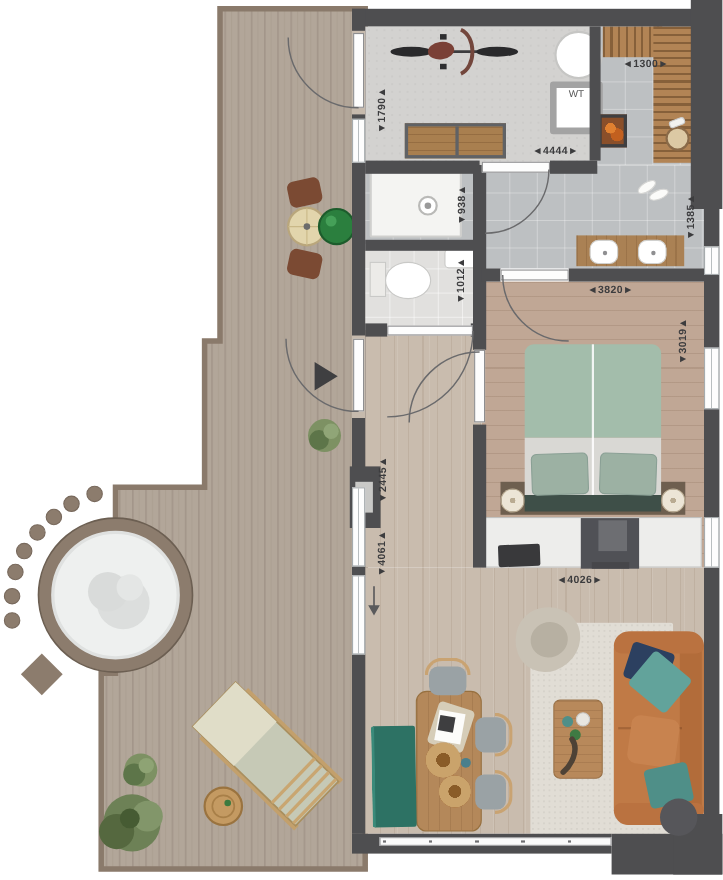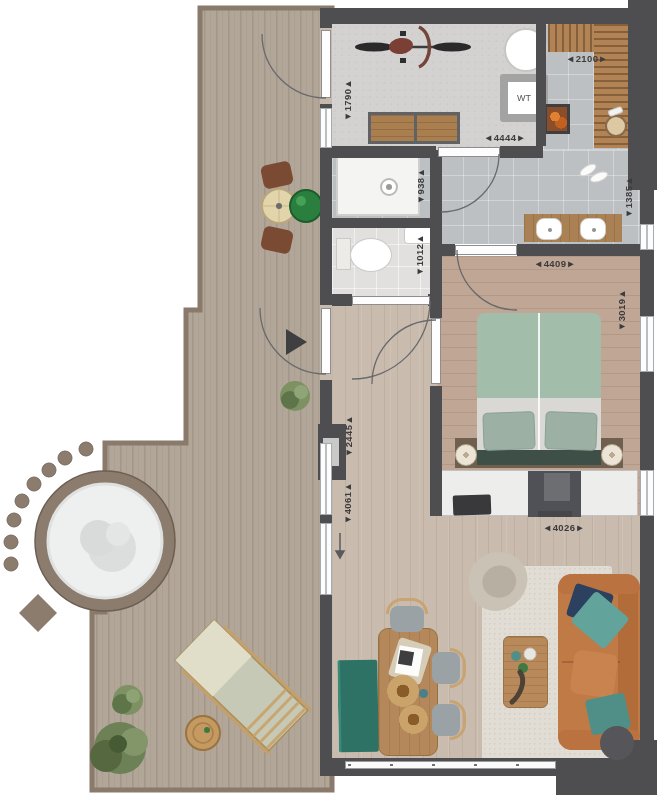--- a/index.html
+++ b/index.html
@@ -116,21 +116,21 @@
   <div class="abs concrete z2" style="left:332px;top:24px;width:211px;height:126px;"></div>
   <div class="abs tile z2" style="left:543px;top:24px;width:97px;height:126px;"></div>
   <div class="abs tile z2" style="left:438px;top:150px;width:202px;height:94px;"></div>
   <div class="abs tile z2" style="left:332px;top:150px;width:106px;height:72px;"></div>
   <div class="abs tile-light z2" style="left:332px;top:222px;width:106px;height:78px;"></div>
   <div class="abs wood-h z2" style="left:438px;top:256px;width:202px;height:260px;"></div>
   <div class="abs wood-v z2" style="left:332px;top:300px;width:106px;height:216px;"></div>
   <div class="abs wood-v z2" style="left:332px;top:516px;width:308px;height:242px;"></div>
 
   <div class="furn z3" style="left:504px;top:28px;width:44px;height:44px;background:#fff;border:2px solid #c6c6c4;border-radius:50%;"></div>
-  <div class="furn z3" style="left:500px;top:74px;width:48px;height:48px;background:#fff;border:8px solid #a3a3a3;border-radius:3px;display:flex;align-items:center;justify-content:center;">
+  <div class="furn z3" style="left:500px;top:74px;width:48px;height:48px;background:#fff;border:6px solid #a3a3a3;border-radius:3px;display:flex;justify-content:center;">
     <span style="font-size:9px;color:#555;font-weight:400;">WT</span>
   </div>
   <div class="furn z3" style="left:368px;top:112px;width:92px;height:32px;background:#a97f4f;border:3px solid #606265;background-image:repeating-linear-gradient(180deg,rgba(90,55,25,.25) 0 1px,transparent 1px 7px);">
     <div class="abs" style="left:43px;top:0;width:3px;height:26px;background:#606265;"></div>
   </div>
 
   <div class="furn slat-v z3" style="left:548px;top:24px;width:54px;height:28px;"></div>
   <div class="furn slat-h z3" style="left:594px;top:24px;width:44px;height:124px;"></div>
   <div class="furn z3" style="left:544px;top:104px;width:26px;height:30px;border:3px solid #3f3f41;background:radial-gradient(circle at 40% 40%,#e08030 0 25%,transparent 26%),radial-gradient(circle at 70% 65%,#c2601f 0 28%,transparent 29%),#8a4f2a;"></div>
   <div class="furn z3" style="left:605px;top:115px;width:22px;height:22px;background:#dcc9a4;border:2px solid #8a6a48;border-radius:50%;"></div>
@@ -270,23 +270,23 @@
     <g>
       <circle cx="516" cy="656" r="5" fill="#4f8f88"></circle>
       <circle cx="530" cy="654" r="6" fill="#e8e6e0" stroke="#c9c9c7"></circle>
       <circle cx="523" cy="668" r="5" fill="#3f7a43"></circle>
       <path d="M 520,672 C 527,682 519,696 512,702" stroke="#4e4236" stroke-width="5" stroke-linecap="round" fill="none"></path>
     </g>
   </svg>
 
   <div class="vlabel" style="left:323px;top:94px;">▼1790▲</div>
   <div class="hlabel" style="left:481px;top:131px;">◄4444►</div>
-  <div class="hlabel" style="left:563px;top:52px;">◄2100►</div>
+  <div class="hlabel" style="left:563px;top:52px;">◄1300►</div>
   <div class="vlabel" style="left:396px;top:180px;">▼938▲</div>
   <div class="vlabel" style="left:395px;top:249px;">▼1012▲</div>
   <div class="vlabel" style="left:604px;top:191px;">▼1385▲</div>
-  <div class="hlabel" style="left:531px;top:257px;">◄4409►</div>
+  <div class="hlabel" style="left:531px;top:257px;">◄3820►</div>
   <div class="vlabel" style="left:597px;top:304px;">▼3019▲</div>
-  <div class="hlabel" style="left:540px;top:521px;">◄4026►</div>
+  <div class="hlabel" style="left:503px;top:521px;">◄4026►</div>
   <div class="vlabel" style="left:324px;top:430px;">▼2445▲</div>
   <div class="vlabel" style="left:323px;top:497px;">▼4061▲</div>
 
 </div>
 
 </body></html>

